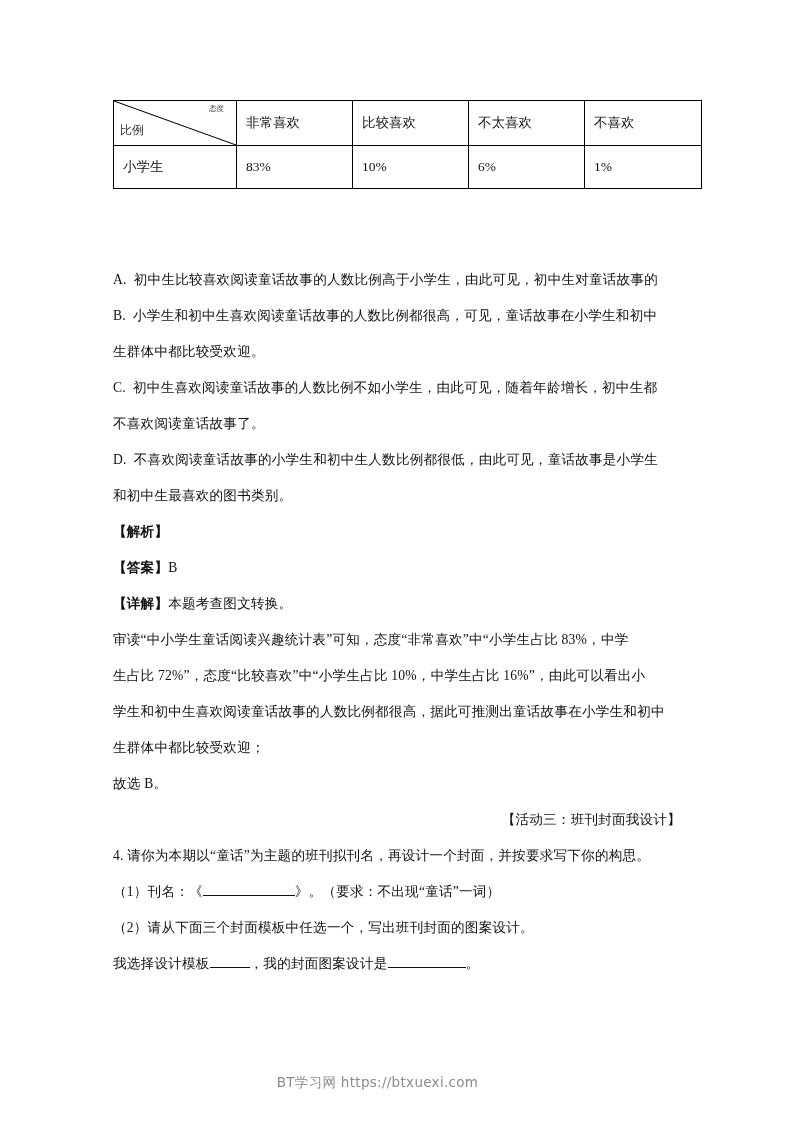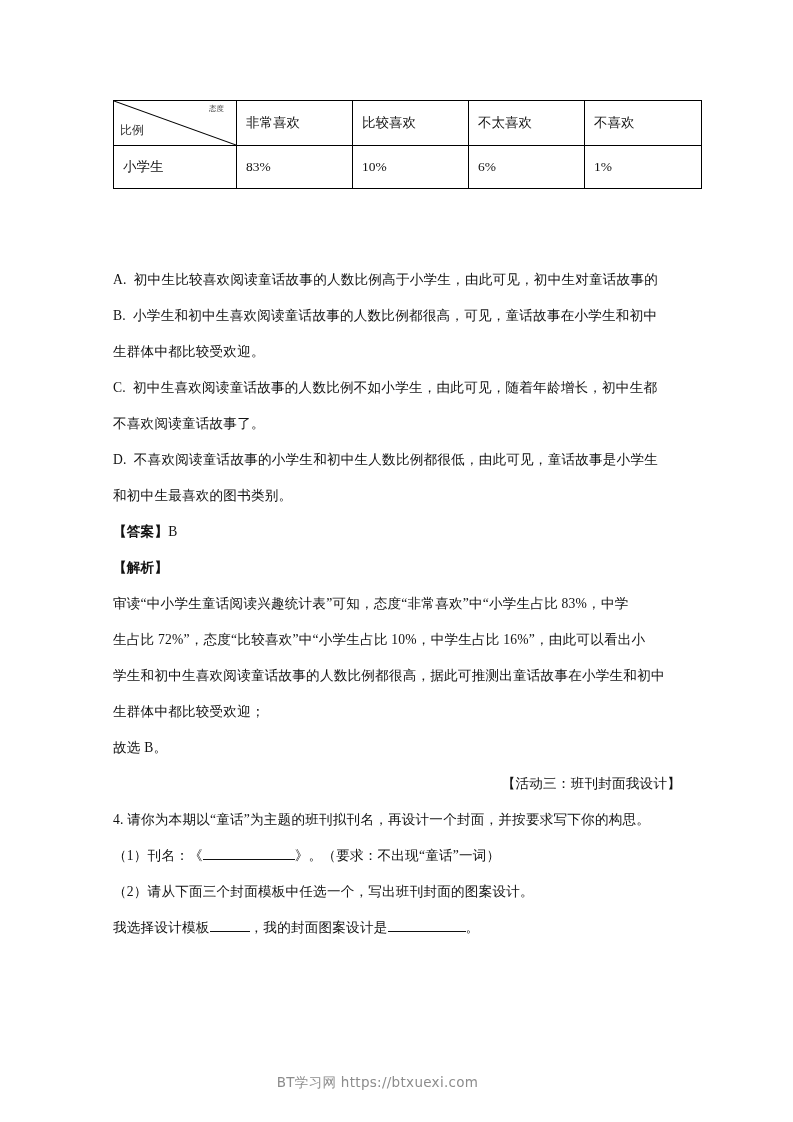--- a/index.html
+++ b/index.html
@@ -161,24 +161,25 @@
 
     <div class="line"><span class="opt-label">B.</span>&nbsp;&nbsp;<span>小学生和初中生喜欢阅读童话故事的人数比例都很高，可见，童话故事在小学生和初中</span></div>
     <div class="line">生群体中都比较受欢迎。</div>
 
     <div class="line"><span class="opt-label">C.</span>&nbsp;&nbsp;<span>初中生喜欢阅读童话故事的人数比例不如小学生，由此可见，随着年龄增长，初中生都</span></div>
     <div class="line">不喜欢阅读童话故事了。</div>
 
     <div class="line"><span class="opt-label">D.</span>&nbsp;&nbsp;<span>不喜欢阅读童话故事的小学生和初中生人数比例都很低，由此可见，童话故事是小学生</span></div>
     <div class="line">和初中生最喜欢的图书类别。</div>
 
+    <div class="line"><span class="tag">【解析】</span></div>
+
     <div class="line"><span class="tag">【答案】</span><span>B</span></div>
 
-    <div class="line"><span class="tag">【解析】</span></div>
-
+    <div class="line"><span class="tag">【详解】</span><span>本题考查图文转换。</span></div>
 
     <div class="line">审读“中小学生童话阅读兴趣统计表”可知，态度“非常喜欢”中“小学生占比 83%，中学</div>
     <div class="line">生占比 72%”，态度“比较喜欢”中“小学生占比 10%，中学生占比 16%”，由此可以看出小</div>
     <div class="line">学生和初中生喜欢阅读童话故事的人数比例都很高，据此可推测出童话故事在小学生和初中</div>
     <div class="line">生群体中都比较受欢迎；</div>
 
     <div class="line">故选 B。</div>
 
     <div class="line bold">【活动三：班刊封面我设计】</div>
 

